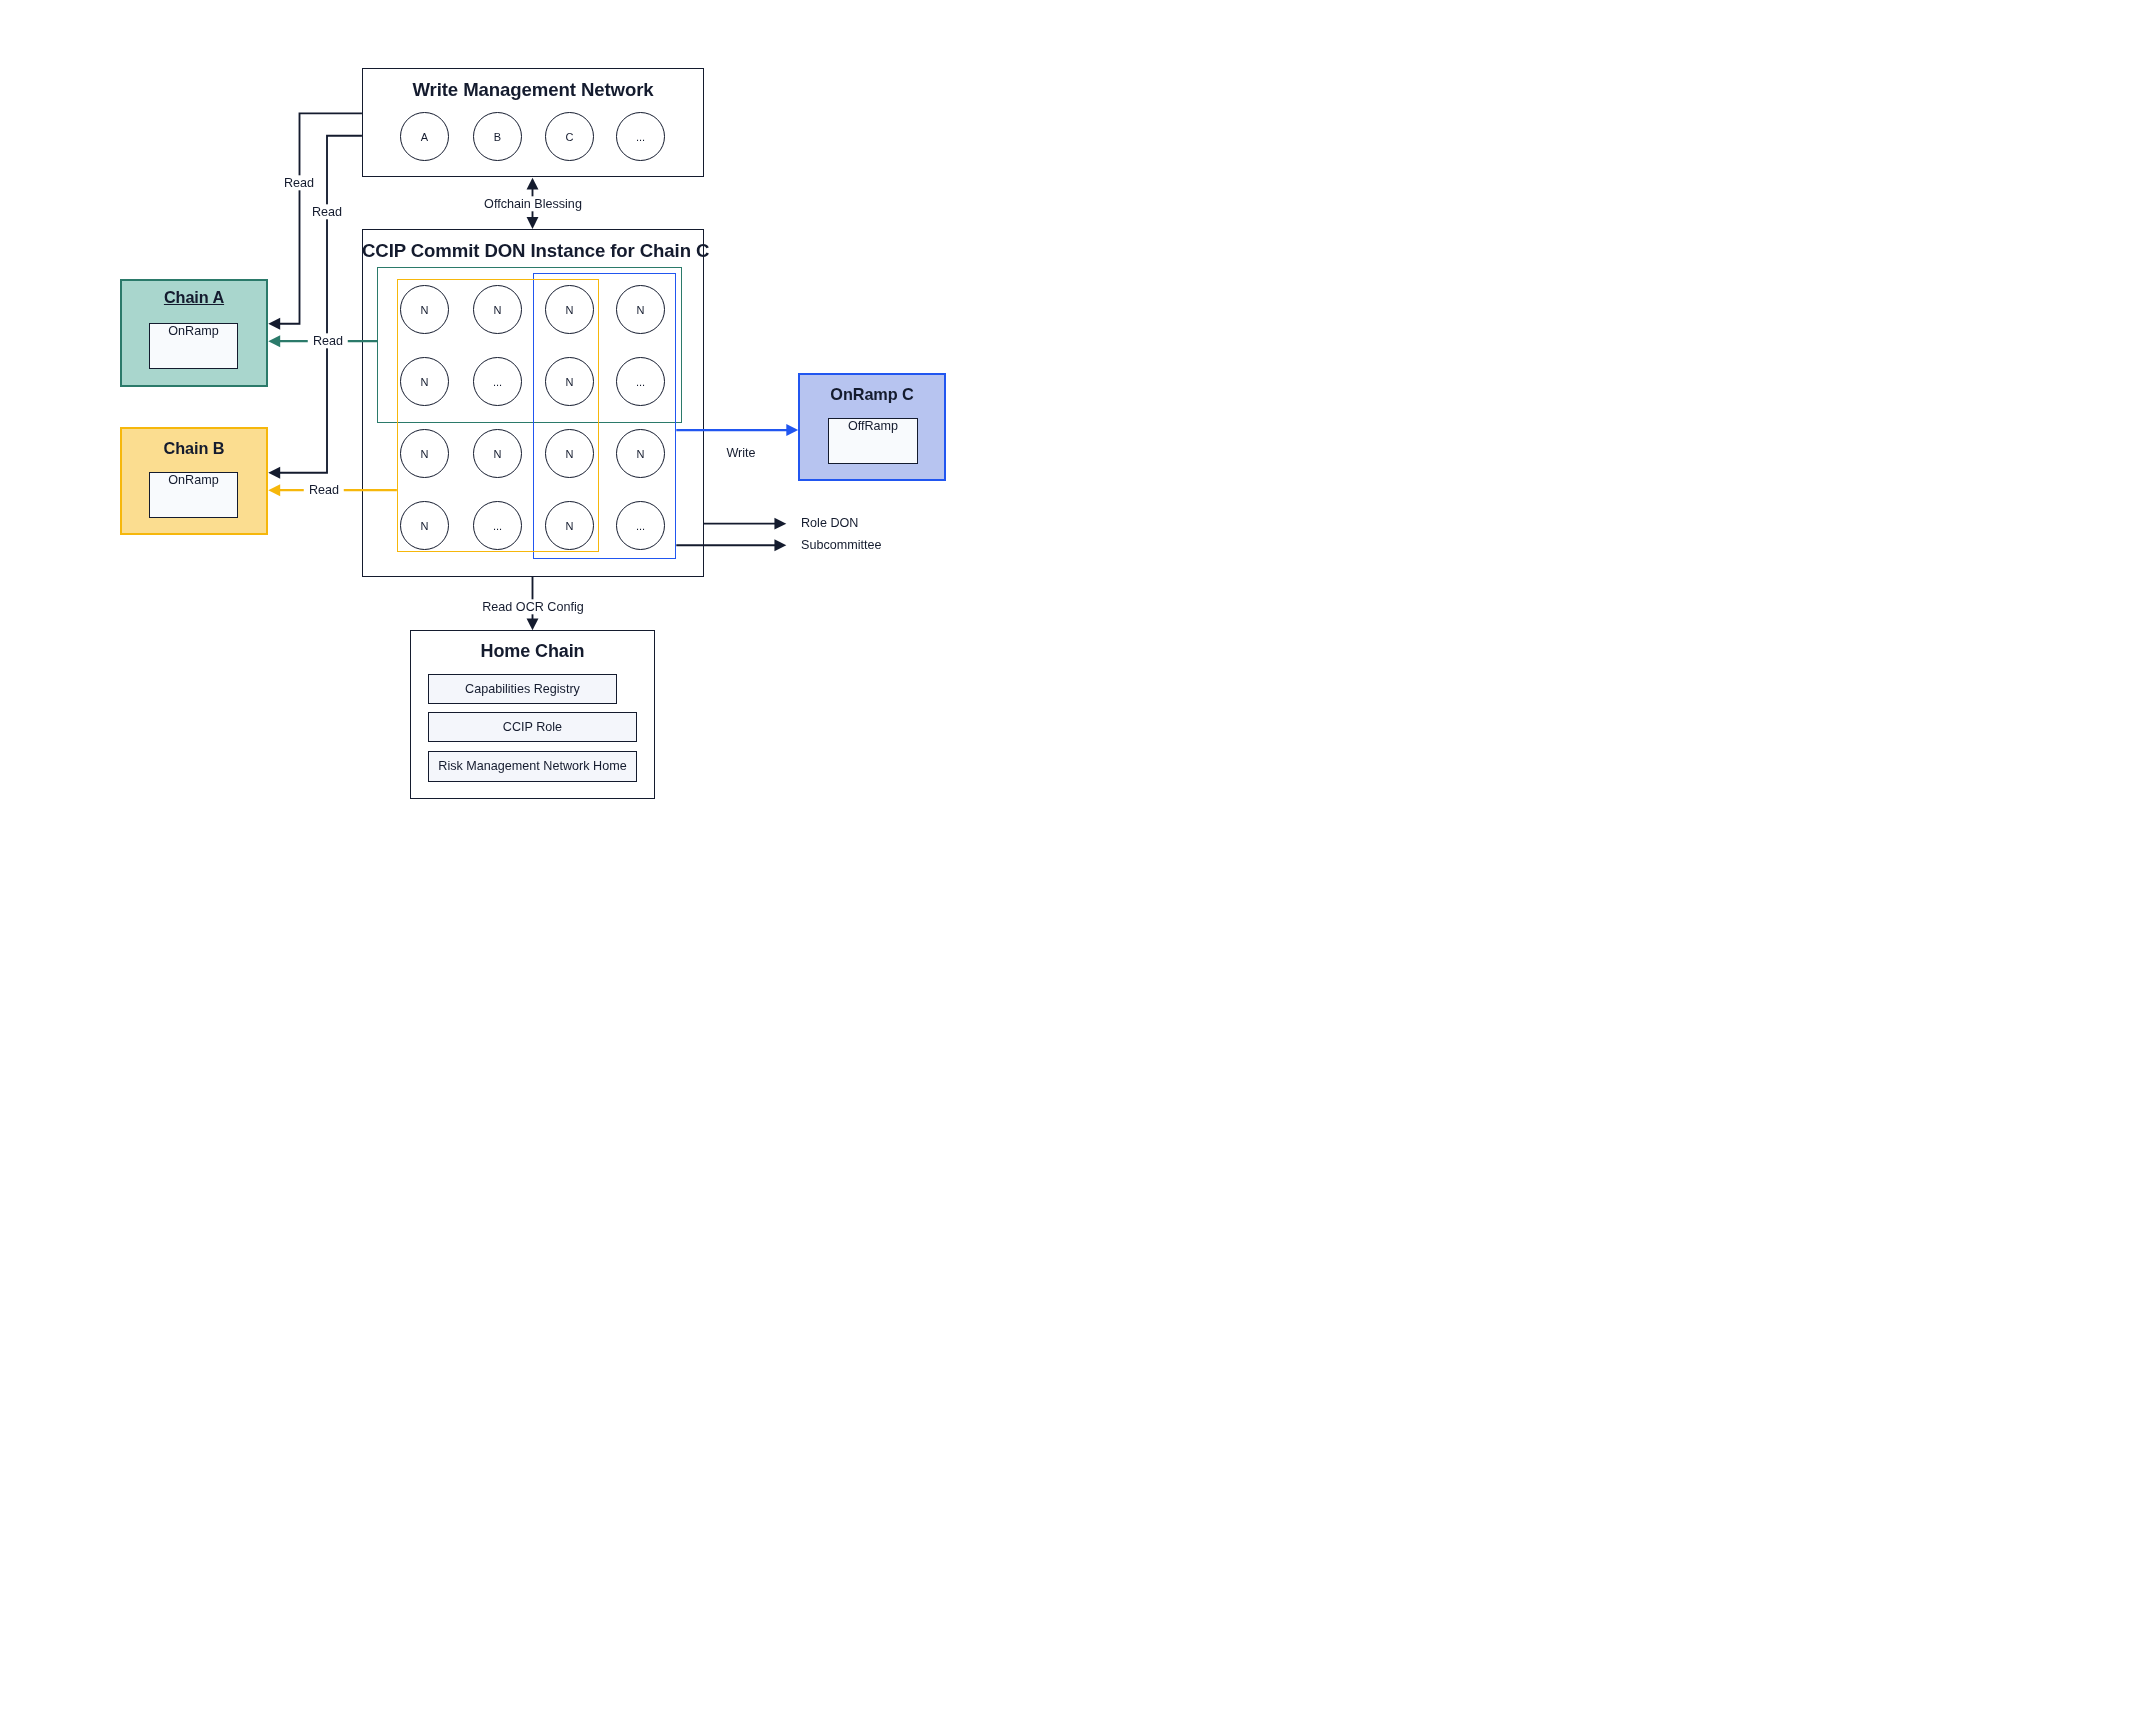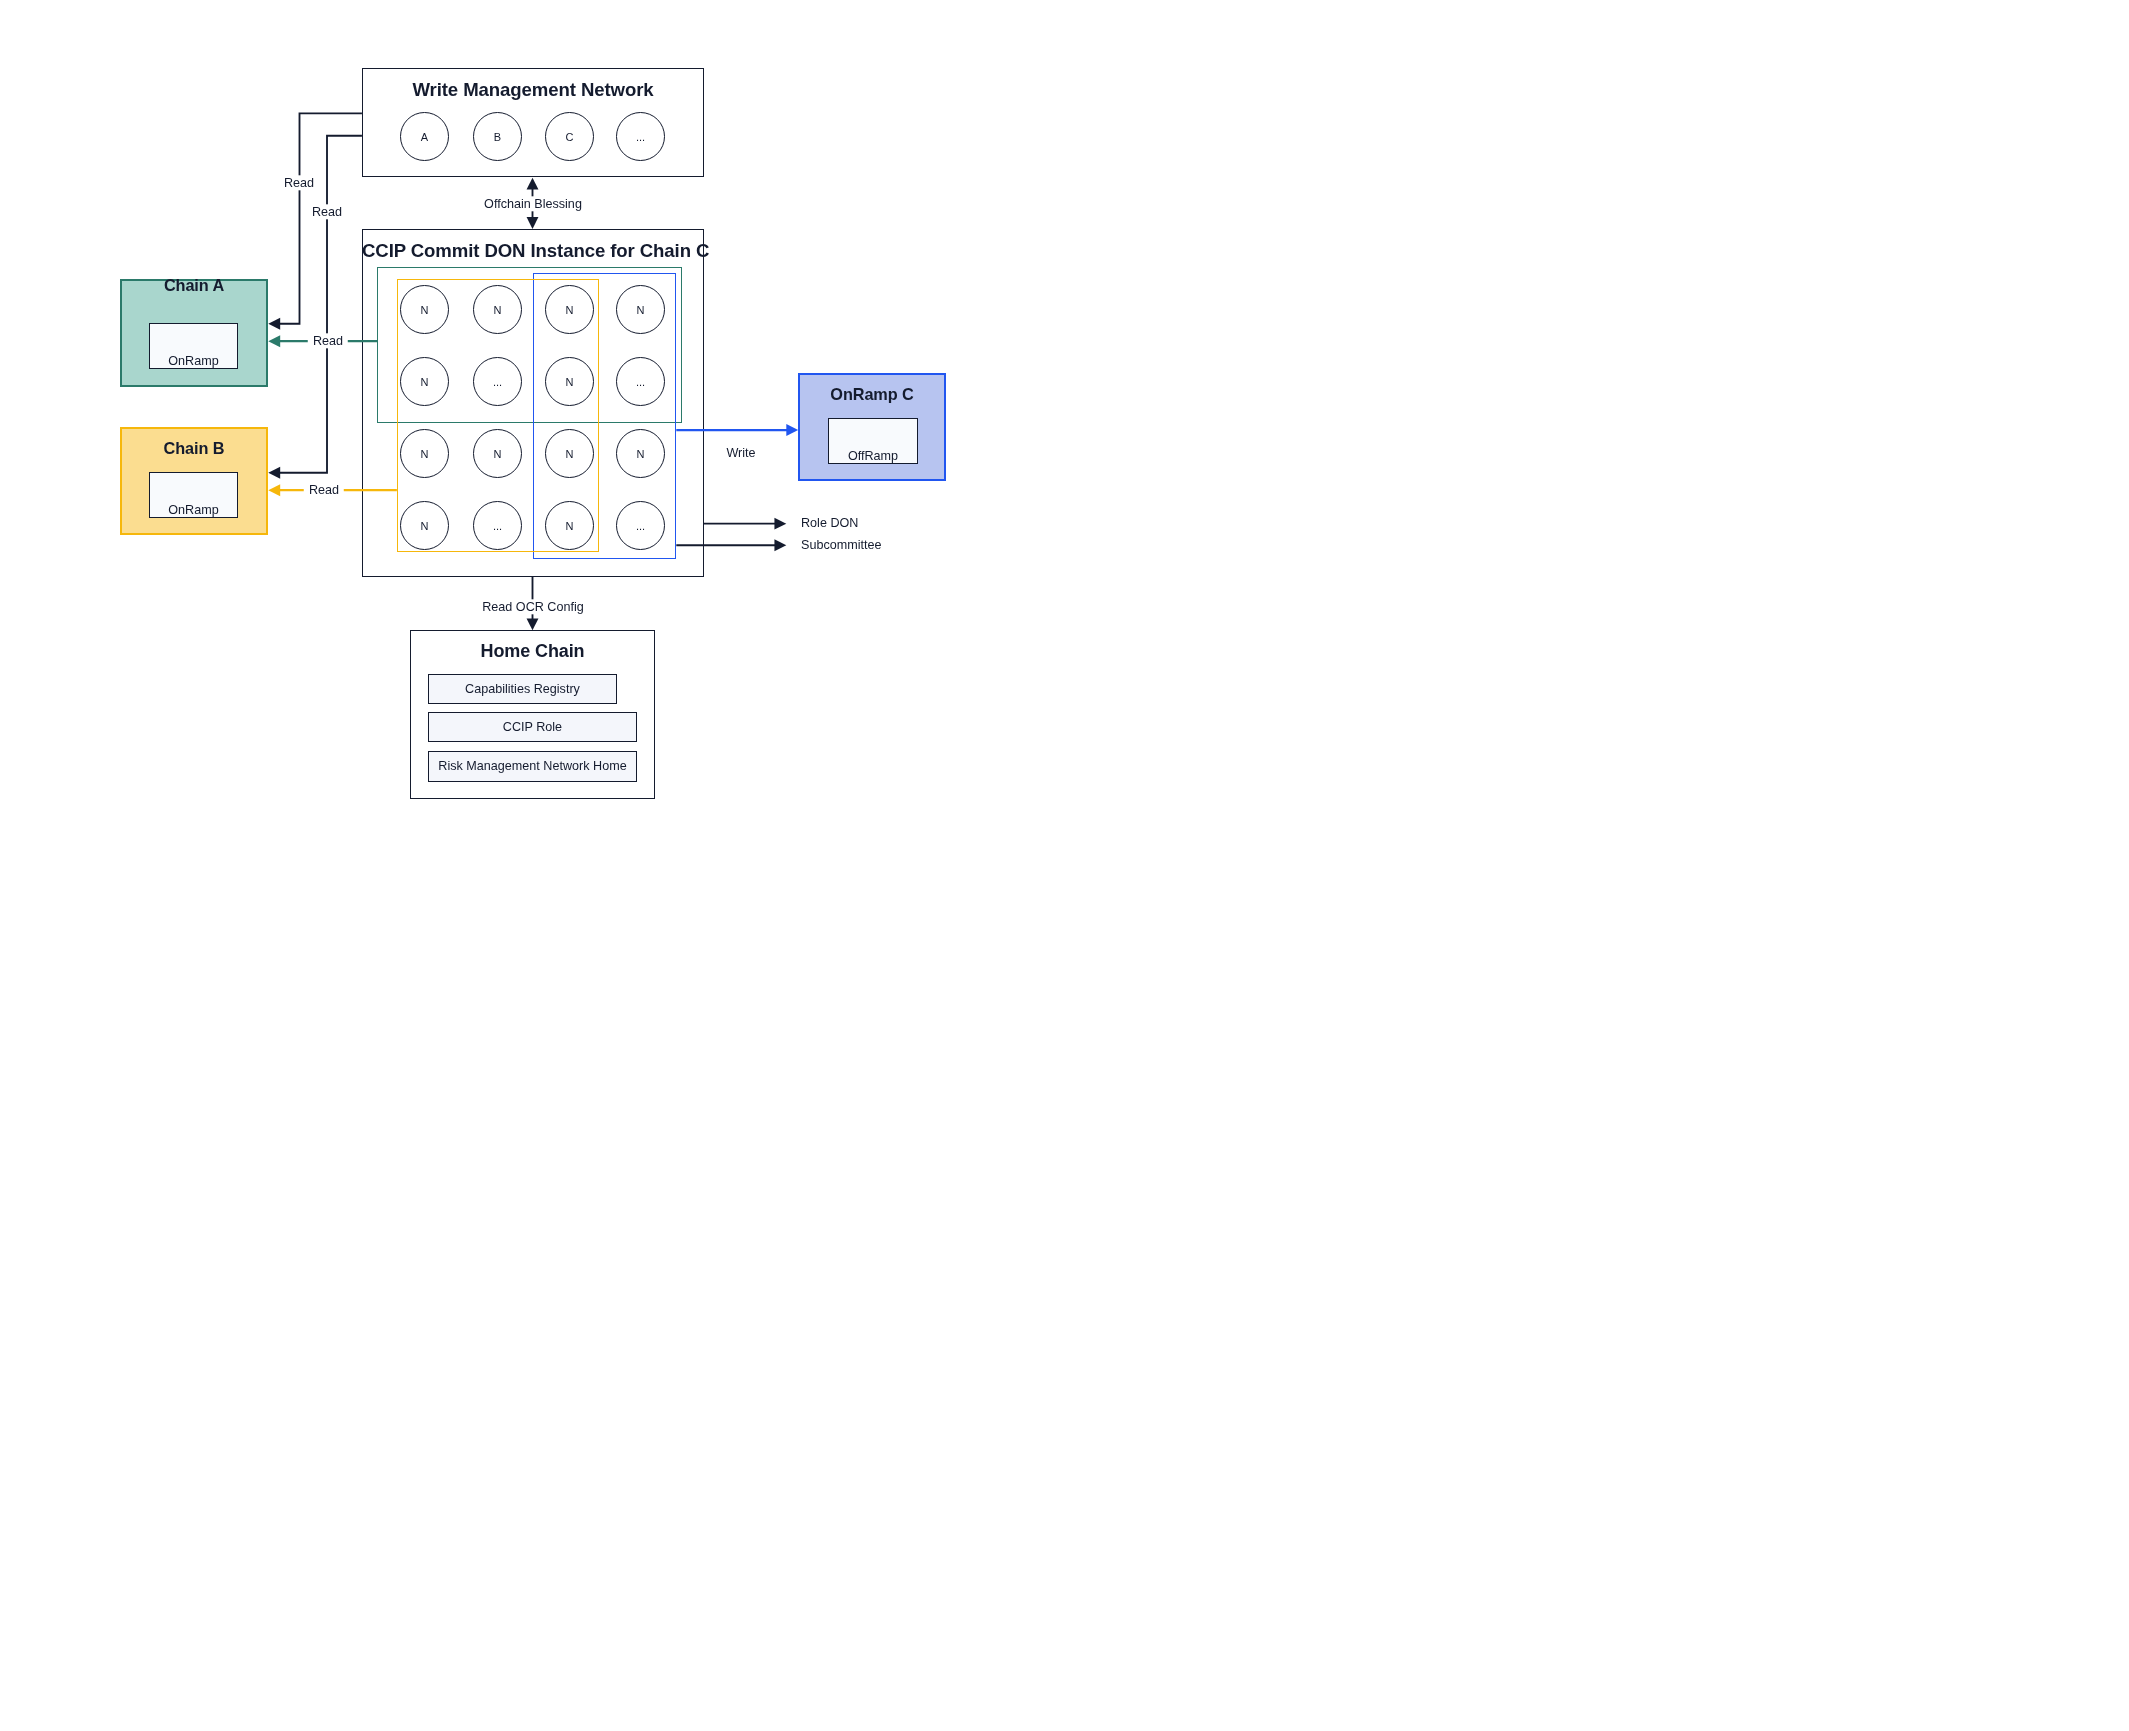--- a/index.html
+++ b/index.html
@@ -5,21 +5,21 @@
   html,body{margin:0;padding:0;background:#ffffff;font-family:"Liberation Sans",sans-serif;color:#141B2E;}
   #canvas{position:relative;width:1065px;height:866px;background:#ffffff;overflow:hidden;}
   .box{position:absolute;box-sizing:border-box;background:#fff;border:1.9px solid #141B2E;}
   .title{position:absolute;text-align:center;font-weight:bold;letter-spacing:-0.1px;white-space:nowrap;}
   .node{position:absolute;width:49px;height:49px;border:1.6px solid #141B2E;border-radius:50%;
         background:#fff;display:flex;align-items:center;justify-content:center;
         font-size:11px;color:#141B2E;box-sizing:border-box;}
   .subrect{position:absolute;box-sizing:border-box;background:transparent;}
   .chain{position:absolute;box-sizing:border-box;}
   .contract{position:absolute;box-sizing:border-box;background:#F8FAFD;border:1.9px solid #141B2E;
-            display:flex;align-items:flex-end;justify-content:center;font-size:12.6px;}
+            display:flex;align-items:flex-start;justify-content:center;font-size:12.6px;}
   .homeitem{position:absolute;box-sizing:border-box;background:#F4F6FB;border:1.5px solid #141B2E;
             display:flex;align-items:center;justify-content:center;font-size:12.6px;}
   .elabel{position:absolute;transform:translate(-50%,-50%);background:#ffffff;padding:0.7px 5.2px;
           font-size:12.6px;white-space:nowrap;z-index:30;}
   .elabel-left{position:absolute;transform:translate(0,-50%);background:#ffffff;padding:0.7px 3px;
           font-size:12.6px;white-space:nowrap;z-index:30;}
   svg#wires{position:absolute;left:0;top:0;z-index:20;pointer-events:none;}
   .boxlayer{position:absolute;left:0;top:0;width:100%;height:100%;z-index:10;}
 </style>
 </head>
@@ -97,21 +97,21 @@
         <span>...</span>
       </div>
     <div class="node" style="left:545px;top:501px;">
         <span>N</span>
       </div>
     <div class="node" style="left:616px;top:501px;">
         <span>...</span>
       </div>
 
     <div class="chain" style="left:120px;top:279px;width:148px;height:108px;background:#A9D6CD;border:2.2px solid #2B7A6A;"></div>
-    <div class="title" style="left:120px;top:276px;width:148px;font-size:16.3px;">Chain A</div>
+    <div class="title" style="left:120px;top:288px;width:148px;font-size:16.3px;text-decoration:underline;">Chain A</div>
     <div class="contract" style="left:149px;top:323px;width:89px;height:46px;">
       <span>OnRamp</span>
     </div>
 
     <div class="chain" style="left:120px;top:427px;width:148px;height:108px;background:#FBDD90;border:2.2px solid #F6B70B;"></div>
     <div class="title" style="left:120px;top:439px;width:148px;font-size:16.3px;">Chain B</div>
     <div class="contract" style="left:149px;top:472px;width:89px;height:46px;">
       <span>OnRamp</span>
     </div>
 

